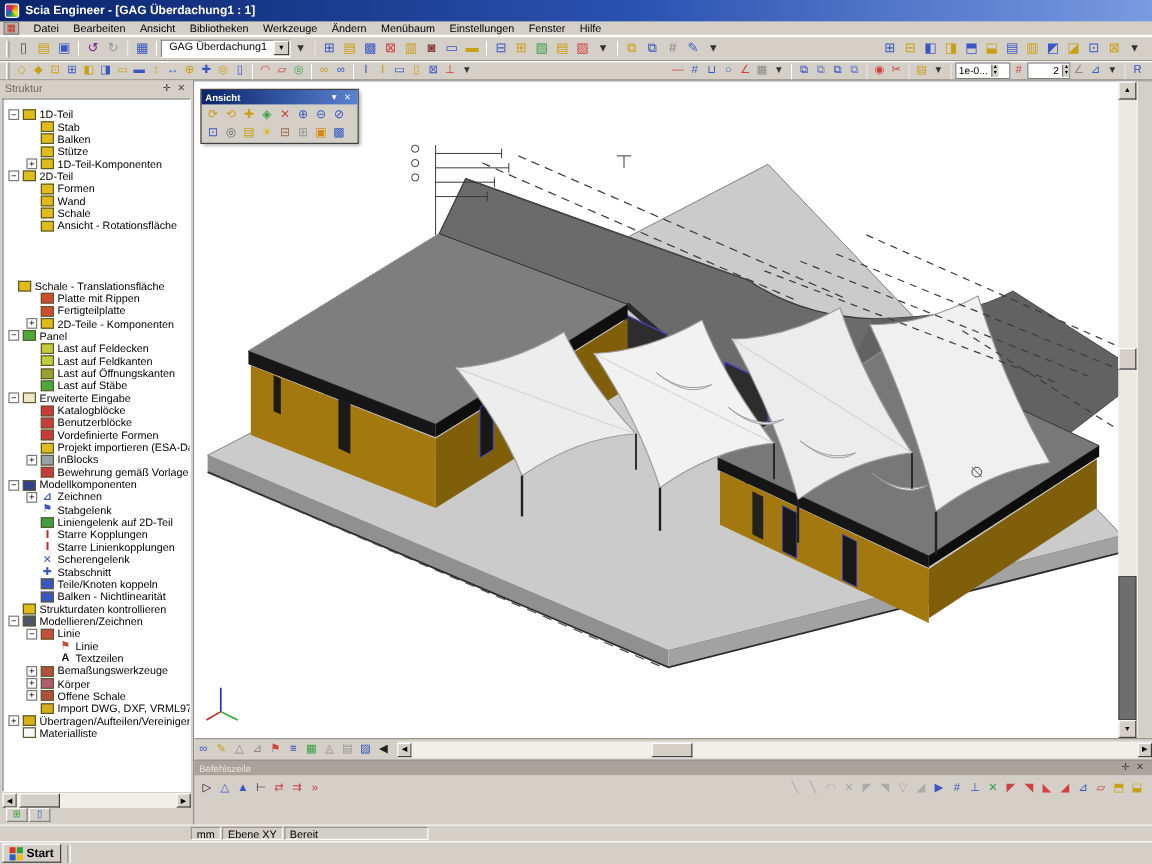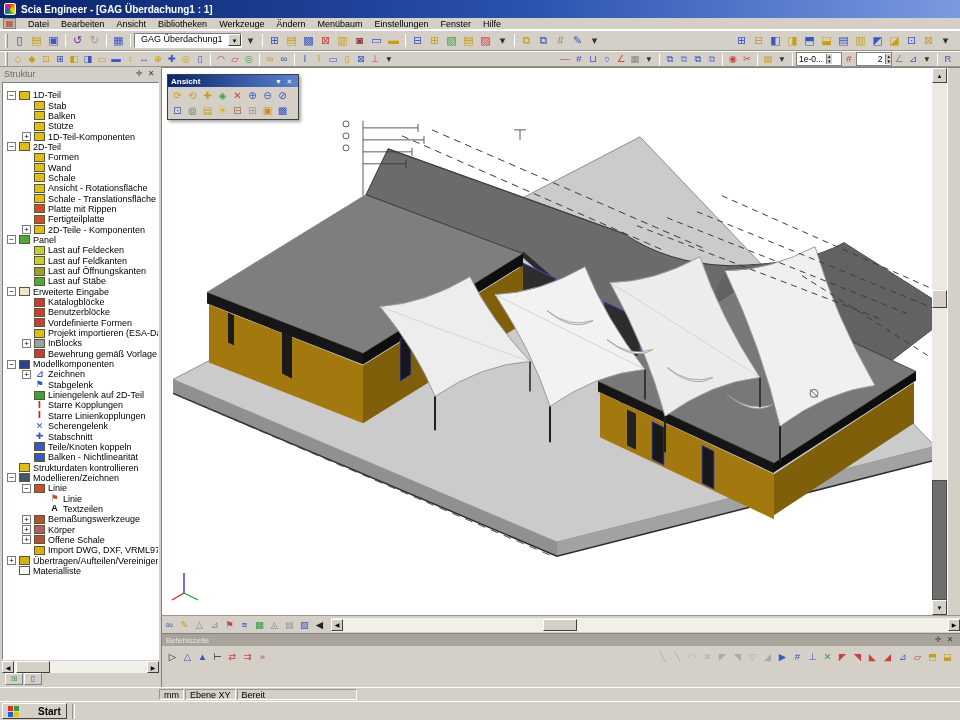--- a/index.html
+++ b/index.html
@@ -94,21 +94,21 @@
   .crow{height:22px;display:flex;align-items:center;padding:0 3px}
   .crow .tbtn{width:15px;height:15px;font-size:9.5px}
   .cinput{height:15px;margin:0 3px;background:#fff;border:1px solid #404040;font-size:9px;
     display:flex;align-items:center;padding-left:3px}
   
   .statusbar{height:14px;display:flex;background:#d4d0c8;border-top:1px solid #fff;font-size:9px}
   .scell{border:1px solid;border-color:#9a968a #fff #fff #9a968a;margin:1px 1px 1px 0;
     padding:0 4px;display:flex;align-items:center;white-space:nowrap}
   .scell.blank{border:none}
   .taskbar{height:19px;background:#d4d0c8;border-top:1px solid #fff;display:flex;align-items:center;gap:3px;padding:0 2px}
-  .startbtn{height:16px;display:flex;align-items:center;gap:19px;padding:0 5px;font-weight:bold;font-size:10px;
+  .startbtn{height:16px;display:flex;align-items:center;gap:3px;padding:0 5px;font-weight:bold;font-size:10px;
     border:1px solid;border-color:#fff #404040 #404040 #fff;background:#d4d0c8}
   .flag{width:11px;height:11px;display:grid;grid-template-columns:5px 5px;grid-template-rows:5px 5px;gap:1px}
   .flag span{display:block}
   .task{width:96px;height:16px;display:flex;align-items:center;gap:3px;padding:0 3px;font-size:9px;
     border:1px solid;border-color:#fff #404040 #404040 #fff;background:#d4d0c8;white-space:nowrap;overflow:hidden}
   .task.active{border-color:#404040 #fff #fff #404040;background:#e9e7e1;font-weight:bold}
   .ticon{width:10px;height:10px;flex:none;border-radius:2px}
   .ticon.scia{background:conic-gradient(#e03020,#f0a010,#f0e020,#30a030,#2060d0,#a030c0,#e03020)}
   .ticon.paint{background:linear-gradient(135deg,#c8c4bc 50%,#e8a020 50%);border:1px solid #808080}
   .tsep{width:3px;height:15px;border-left:1px solid #9a968a;border-right:1px solid #fff;margin:0 2px}
@@ -355,21 +355,21 @@
           <div class="trow" style="padding-left: 19px;">
             <span class="tspace"></span>
             <span class="tic" style="background: rgb(224, 188, 26);"></span>
             <span class="tlabel">Schale</span>
           </div>
           <div class="trow" style="padding-left: 19px;">
             <span class="tspace"></span>
             <span class="tic" style="background: rgb(224, 188, 26);"></span>
             <span class="tlabel">Ansicht - Rotationsfläche</span>
           </div>
-          <div class="trow" style="padding-left: 19px;">
+          <div class="trow" style=" margin-top: 40px;">
             <span class="tspace"></span>
             <span class="tic" style="background: rgb(224, 188, 26);"></span>
             <span class="tlabel">Schale - Translationsfläche</span>
           </div>
           <div class="trow" style="padding-left: 19px;">
             <span class="tspace"></span>
             <span class="tic" style="background: rgb(207, 75, 46);"></span>
             <span class="tlabel">Platte mit Rippen</span>
           </div>
           <div class="trow" style="padding-left: 19px;">

